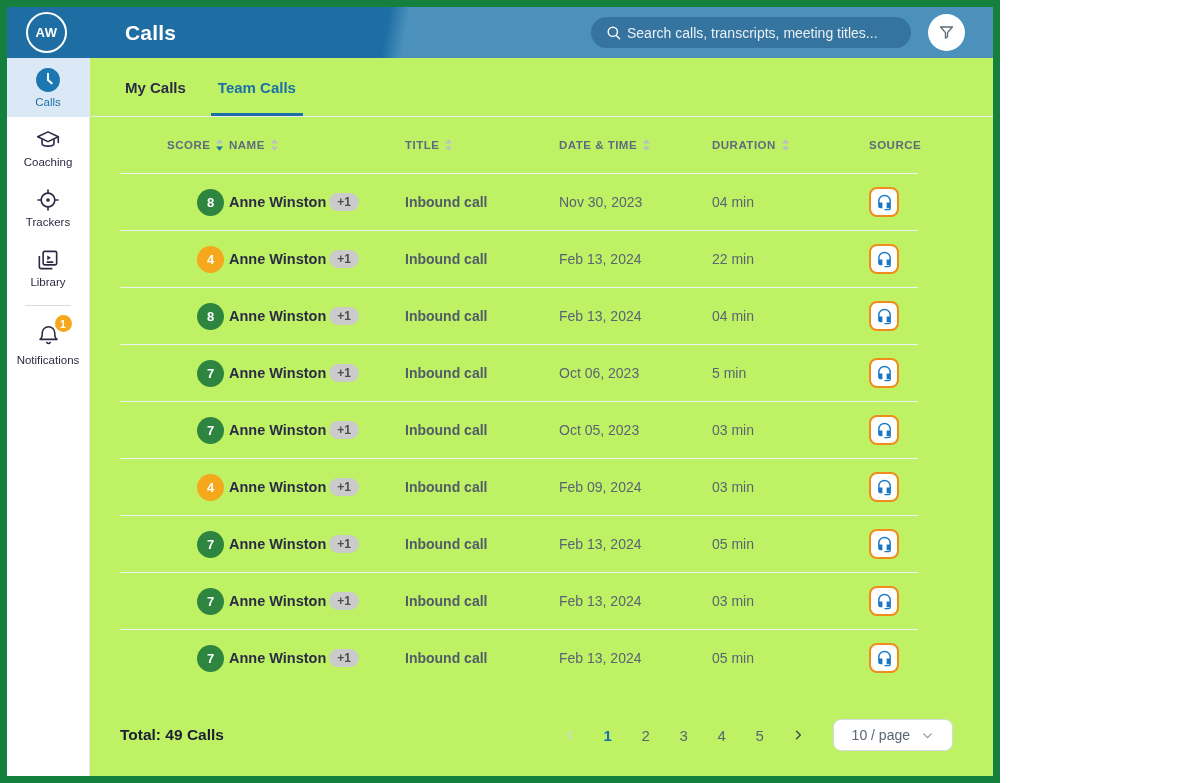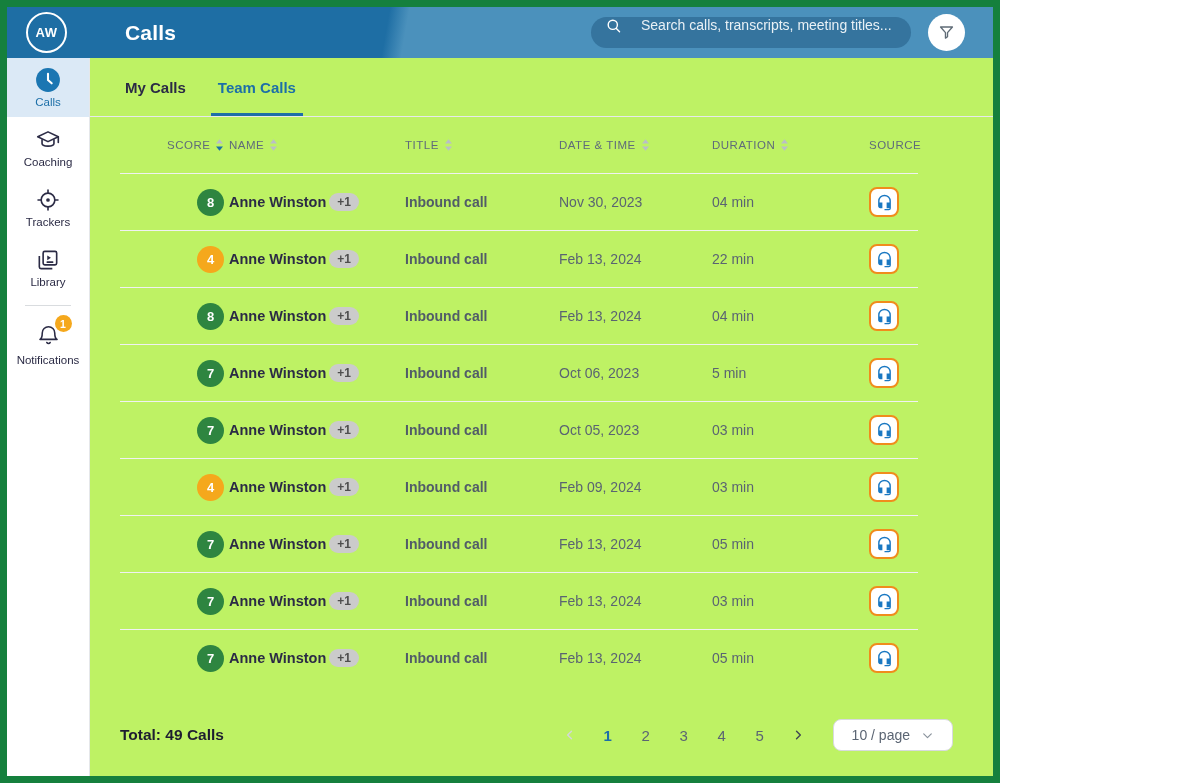--- a/index.html
+++ b/index.html
@@ -17,21 +17,21 @@
     position:absolute; left:19px; top:5px; width:41px; height:41px; border-radius:50%;
     border:2px solid #fff; display:flex; align-items:center; justify-content:center;
     color:#fff; font-size:13px; font-weight:700; letter-spacing:.5px; cursor:pointer;
   }
   .page-title {
     position:absolute; left:118px; top:0; height:51px; display:flex; align-items:center;
     color:#fff; font-size:21px; font-weight:700; letter-spacing:.2px;
   }
   .search {
     position:absolute; right:82px; top:10px; width:320px; height:31px; border-radius:16px;
-    background:#35749e; display:flex; align-items:flex-start; gap:19px; padding:0 14px;
+    background:#35749e; display:flex; align-items:center; gap:5px; padding:0 14px;
     cursor:text;
   }
   .search .ph { color:#e9f1f6; font-size:14px; white-space:nowrap; }
   .filter-btn {
     position:absolute; right:28px; top:7px; width:37px; height:37px; border-radius:50%;
     background:#fff; border:none; display:flex; align-items:center; justify-content:center;
     cursor:pointer;
   }
   
   .sidebar {
@@ -70,21 +70,21 @@
   .tab.active::after {
     content:""; position:absolute; left:-7px; right:-7px; bottom:0; height:3px; background:#1c6fa8;
   }
   .table-wrap { margin:0 75px 0 30px; flex-shrink:0; }
   .thead, .trow {
     display:grid; grid-template-columns:109px 176px 154px 153px 157px 160px auto;
     align-items:center;
   }
   .thead { height:56px; }
   .th {
-    display:flex; align-items:center; gap:5px; font-size:11.5px; font-weight:400;
+    display:flex; align-items:center; gap:5px; font-size:11.5px; font-weight:700;
     color:#5f6b7a; letter-spacing:.5px; cursor:pointer;
   }
   .th:first-child { padding-left:47px; }
   .trow { height:57px; border-top:1px solid #f0f1f2; cursor:pointer; }
   .cell { display:flex; align-items:center; }
   .cell-score { padding-left:77px; }
   .score-badge {
     width:27px; height:27px; border-radius:50%; color:#fff; font-size:13px; font-weight:700;
     display:flex; align-items:center; justify-content:center;
   }

